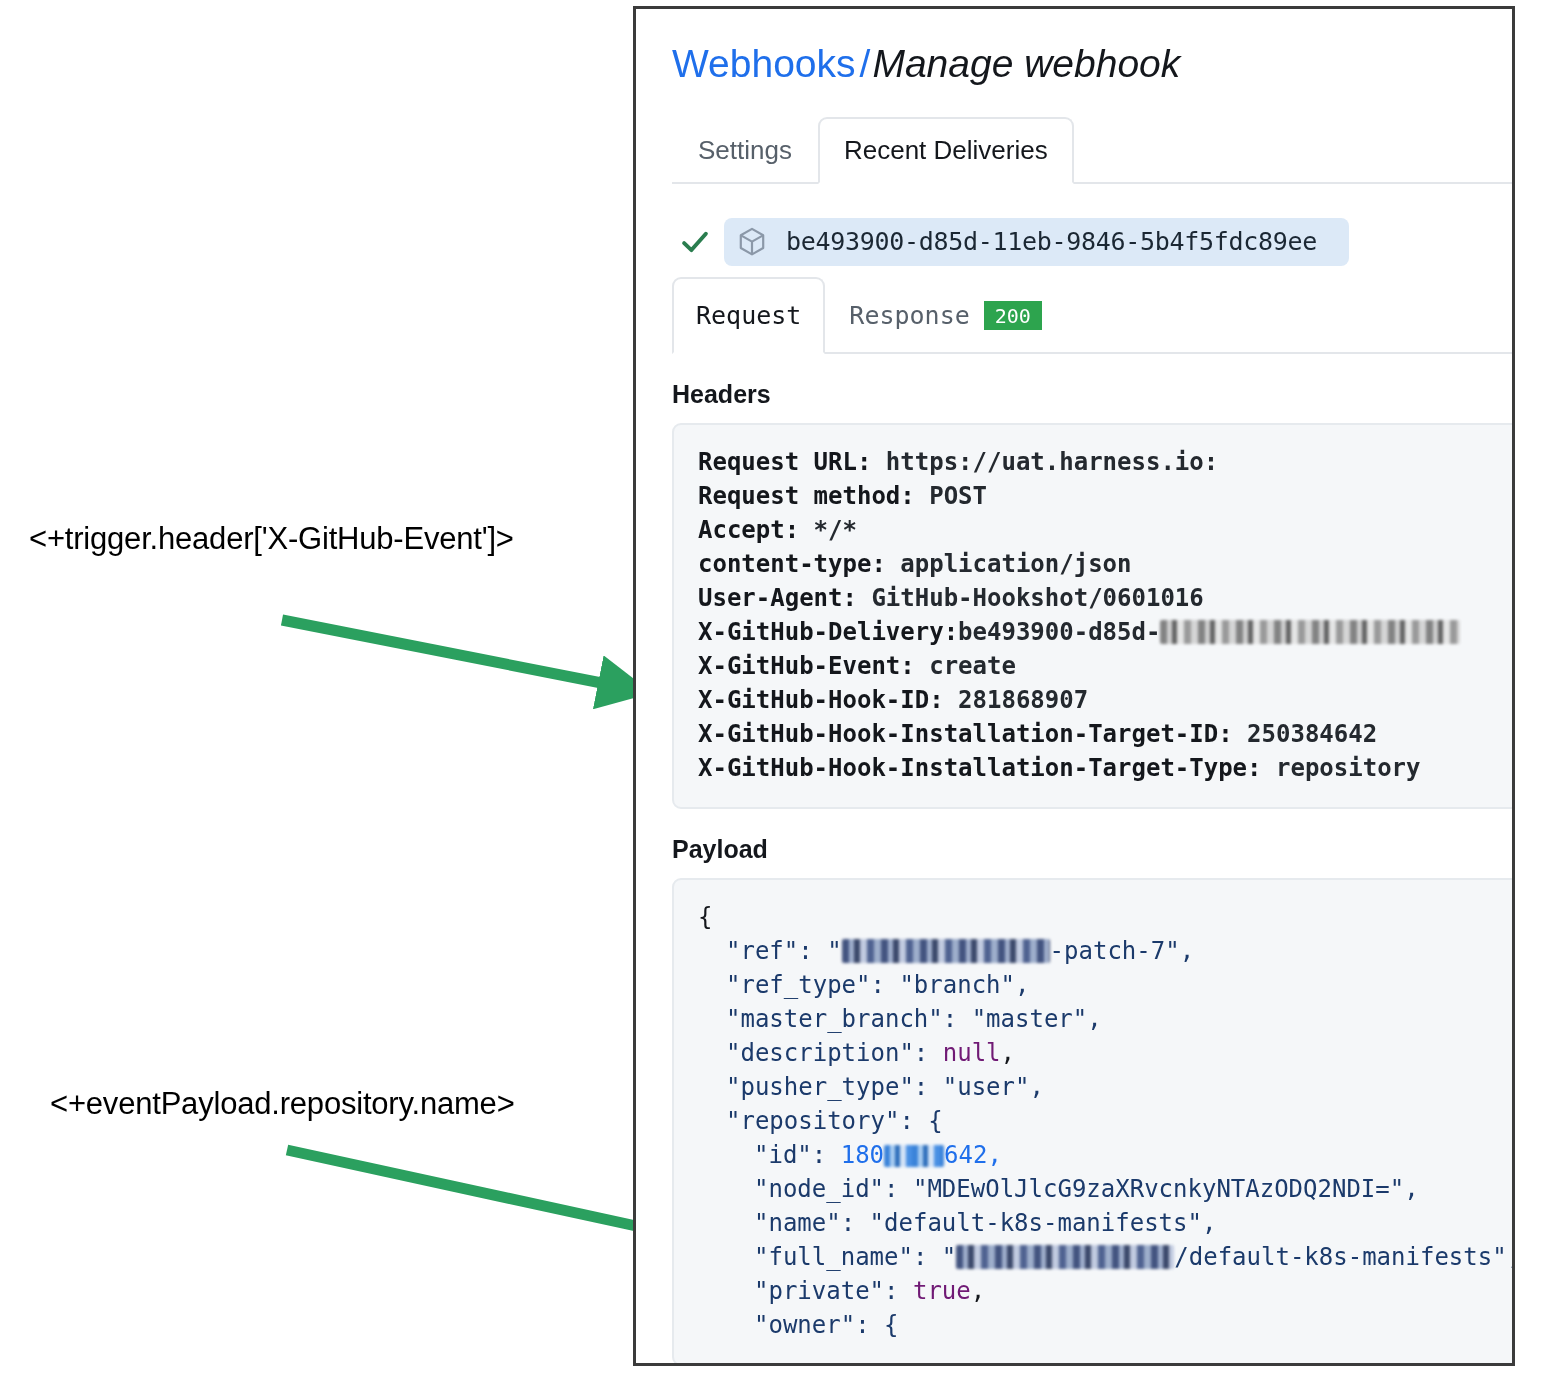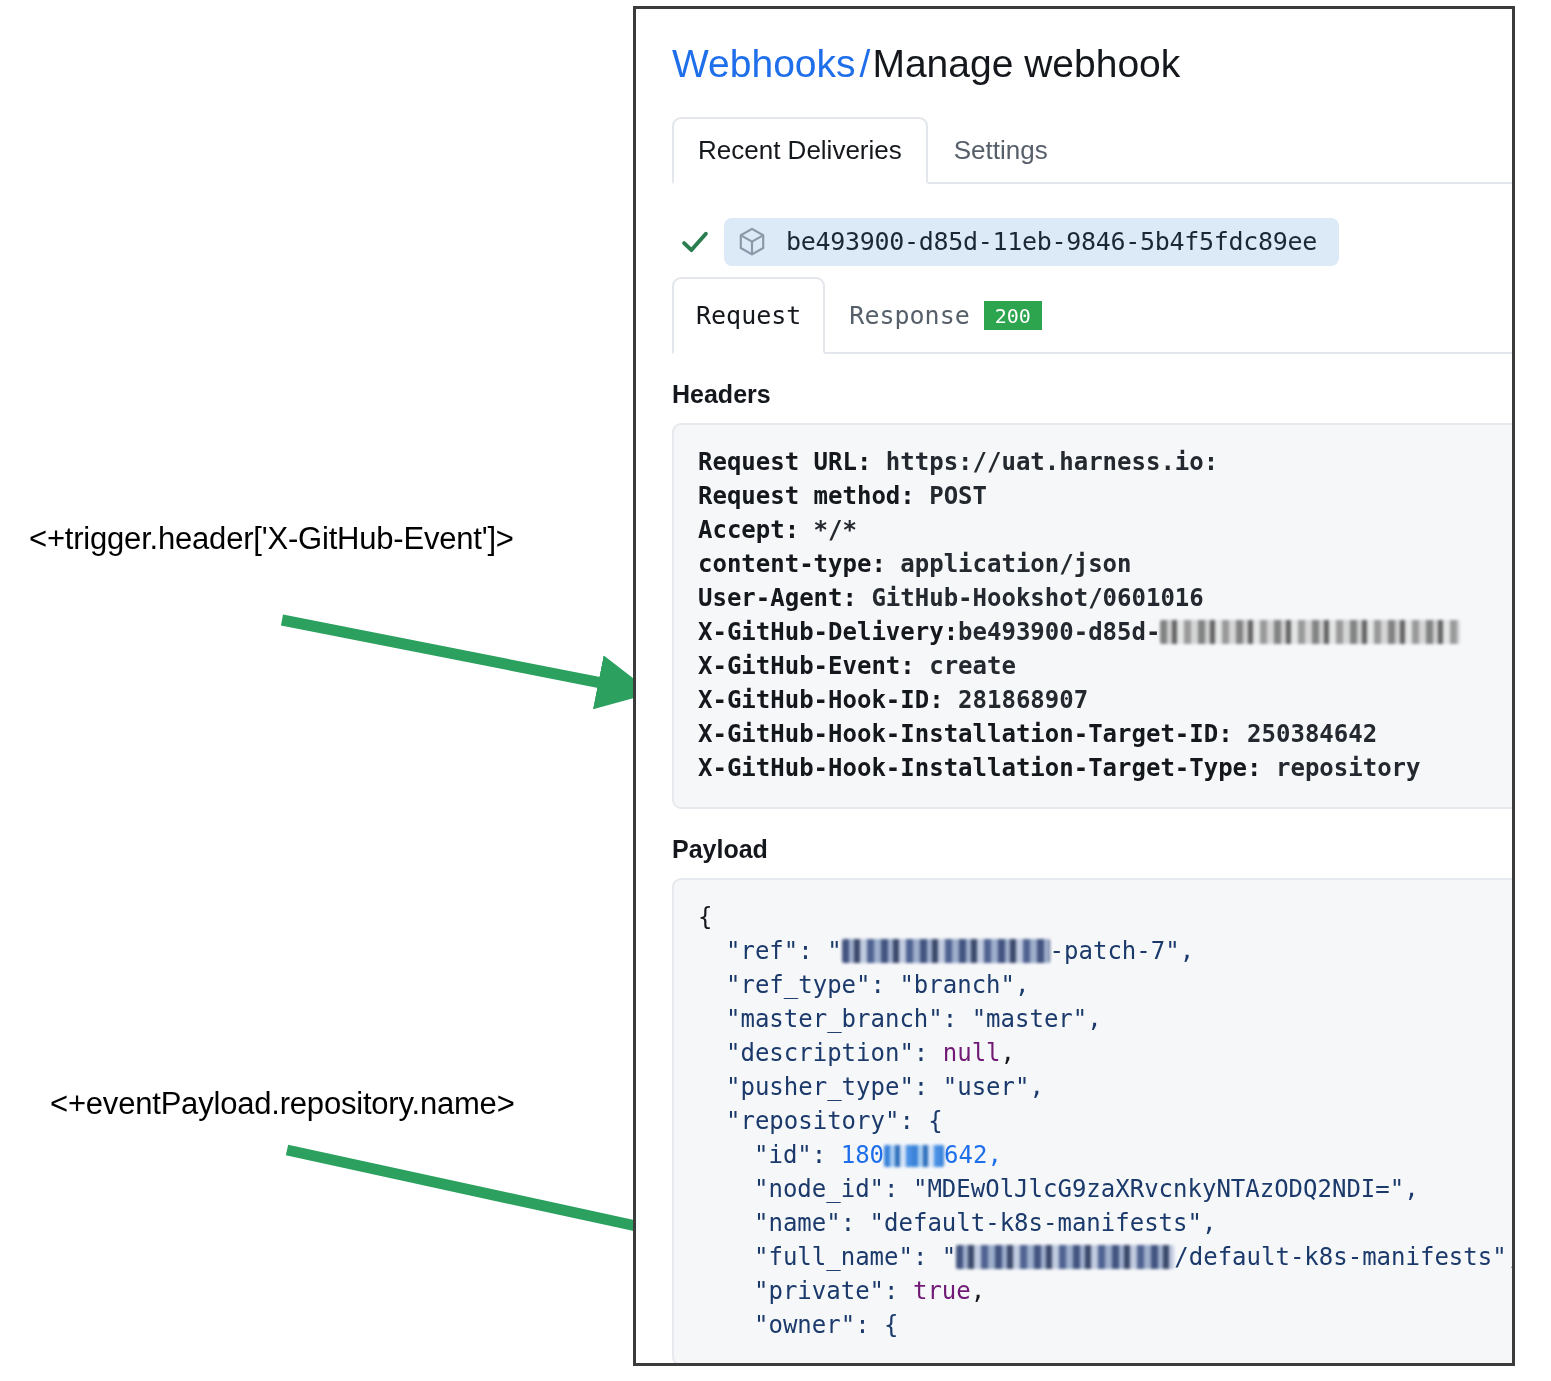--- a/index.html
+++ b/index.html
@@ -70,20 +70,21 @@
     font-weight: 400;
   }
   .breadcrumb .crumb-sep {
     color: #1f6feb;
     font-weight: 400;
     margin: 0 2px 0 4px;
   }
   .breadcrumb .crumb-current {
     color: #14171c;
     font-weight: 400;
+    font-style: italic;
   }
 
   
   .tabstrip {
     position: relative;
     height: 72px;
     margin-right: -40px;
     border-bottom: 2px solid #e3e6ea;
     display: flex;
     align-items: flex-end;
@@ -119,21 +120,21 @@
     width: 30px; height: 30px;
     flex: 0 0 auto;
     display: block;
   }
   .guid-pill {
     display: flex;
     align-items: center;
     gap: 20px;
     background: #dce9f7;
     border-radius: 8px;
-    padding: 9px 22px 9px 14px;
+    padding: 9px 32px 9px 14px;
     cursor: pointer;
   }
   .cube-icon { width: 28px; height: 30px; display: block; flex: 0 0 auto; }
   .guid-text {
     font-family: "DejaVu Sans Mono", monospace;
     font-size: 25px;
     color: #1b2733;
     letter-spacing: -0.3px;
     white-space: nowrap;
   }
@@ -268,22 +269,22 @@
 </svg>
 
 <div class="gh-panel">
  <div class="gh-inner">
 
   <div class="breadcrumb">
     <span class="crumb-link">Webhooks</span><span class="crumb-sep">/</span><span class="crumb-current">Manage webhook</span>
   </div>
 
   <div class="tabstrip">
+    <div class="tab">Settings</div>
     <div class="tab active">Recent Deliveries</div>
-    <div class="tab">Settings</div>
   </div>
 
   <div class="delivery-row">
     <svg class="check-icon" viewBox="0 0 16 16">
       <path d="M2.2 8.6 L6.1 12.3 L13.8 3.6" fill="none" stroke="#2a7d4f" stroke-width="2.1" stroke-linecap="round" stroke-linejoin="round"></path>
     </svg>
     <div class="guid-pill">
       <svg class="cube-icon" viewBox="0 0 16 17">
         <path d="M8 1 L14.4 4.6 L14.4 11.9 L8 15.6 L1.6 11.9 L1.6 4.6 Z" fill="none" stroke="#8b98a8" stroke-width="1.25" stroke-linejoin="round"></path>
         <path d="M1.7 4.7 L8 8.3 L14.3 4.7 M8 8.3 L8 15.5" fill="none" stroke="#8b98a8" stroke-width="1.25" stroke-linejoin="round"></path>

